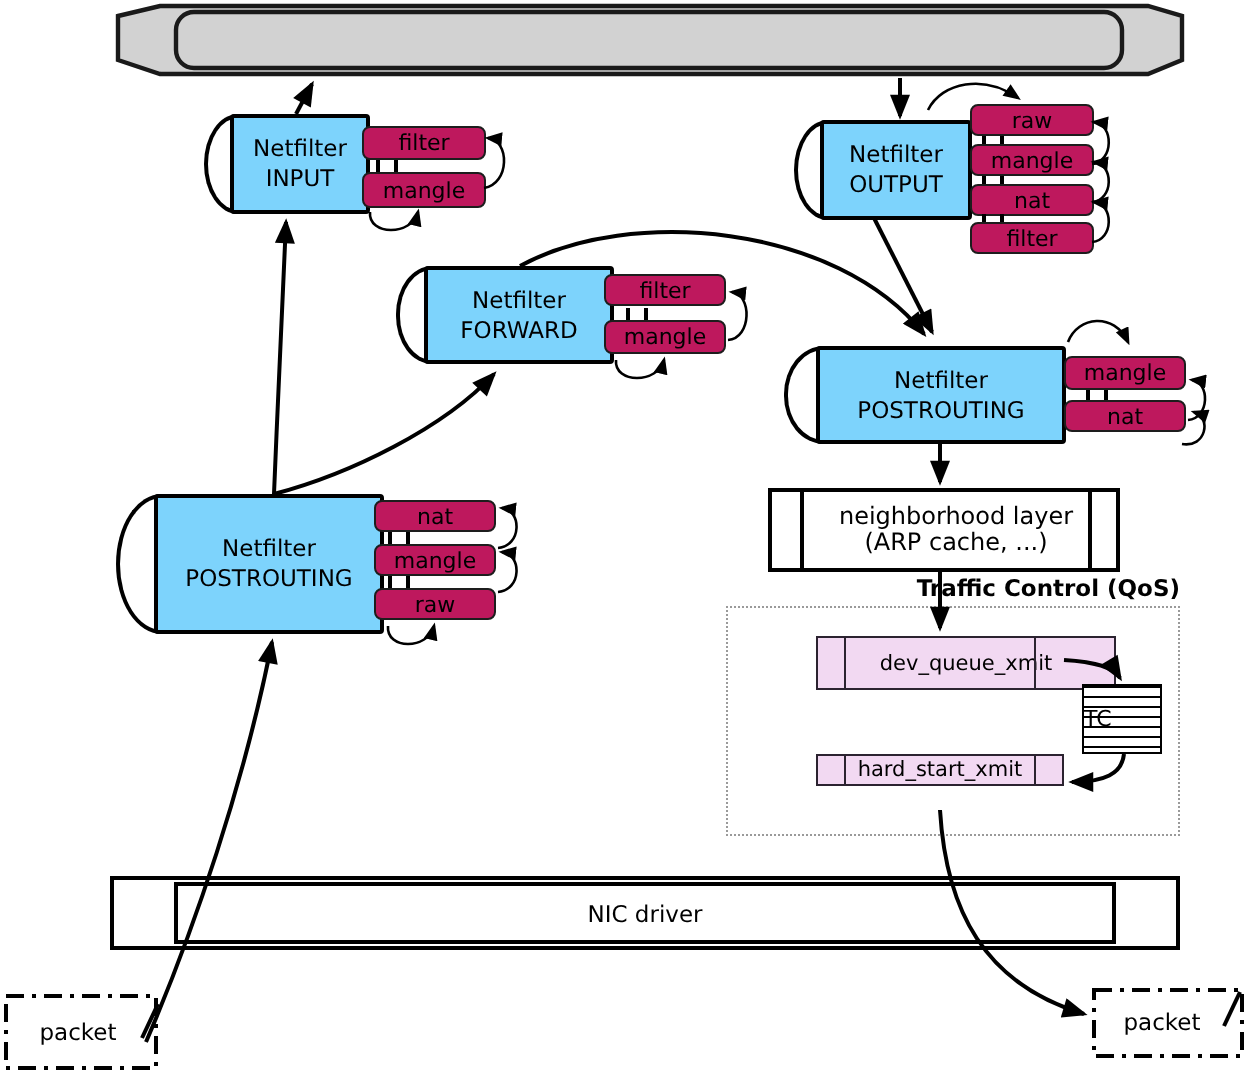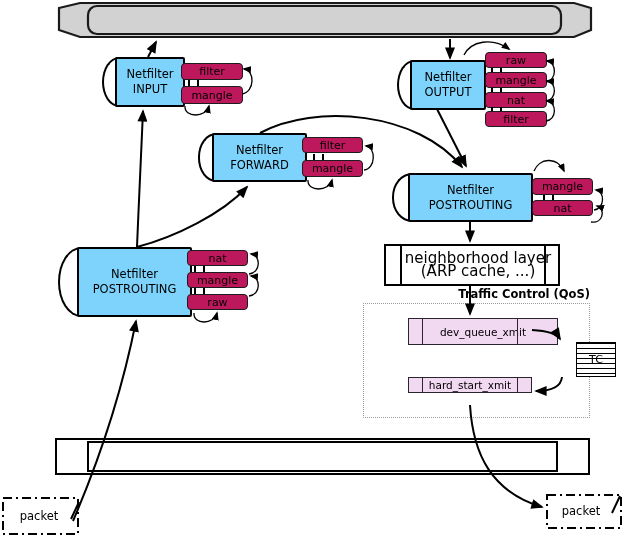--- a/index.html
+++ b/index.html
@@ -16,21 +16,21 @@
        display:flex;align-items:center;justify-content:center;font-size:11px;}
   
   .proc{background:#f2d9f2;border:1.6px solid #2b2330;z-index:3;
         display:flex;align-items:center;justify-content:center;font-size:10.5px;}
   .proc .vline{position:absolute;top:0;bottom:0;width:0;border-left:1.4px solid #2b2330;}
   
   .rectbox{background:#fff;border:2px solid #000;z-index:3;}
   .lbl{display:flex;align-items:center;justify-content:center;text-align:center;z-index:5;}
   #tc-box{background:#fff;border:1.6px solid #000;z-index:3;
           background-image:repeating-linear-gradient(to bottom,#000 0 1px,transparent 1px 5px);
-          display:flex;align-items:center;justify-content:center;font-size:11px;margin-left:35px;}
+          display:flex;align-items:center;font-size:11px;}
   #qos-frame{border:1.4px dotted #9a9a9a;background:transparent;z-index:1;}
   #qos-label{font-weight:bold;font-size:11.5px;text-align:right;display:block;z-index:5;}
   #overlay{position:absolute;left:0;top:0;z-index:10;pointer-events:none;}
   .twoline div{white-space:nowrap;}
 </style>
 </head>
 <body>
 
 <div id="stage">
 
@@ -78,21 +78,21 @@
   <div class="abs tag" style="left:532px;top:200px;width:61px;height:16px;">nat</div>
 
   <div class="abs tag" style="left:187px;top:250px;width:61px;height:16px;">nat</div>
   <div class="abs tag" style="left:187px;top:272px;width:61px;height:16px;">mangle</div>
   <div class="abs tag" style="left:187px;top:294px;width:61px;height:16px;">raw</div>
 
   <div class="abs rectbox" style="left:384px;top:244px;width:176px;height:42px;">
     <div class="abs" style="left:14px;top:-2px;height:42px;border-left:2px solid #000;"></div>
     <div class="abs" style="left:158px;top:-2px;height:42px;border-left:2px solid #000;"></div>
   </div>
-  <div class="abs lbl twoline" style="left:400px;top:246px;width:156px;height:38px;font-size:15px;line-height:13px;flex-direction:column;">
+  <div class="abs lbl twoline" style="left:400px;top:246px;width:156px;height:38px;font-size:12px;line-height:13px;flex-direction:column;">
     <div>neighborhood layer</div>
     <div>(ARP cache, ...)</div>
   </div>
 
   <div class="abs" id="qos-label" style="left:420px;top:287px;width:170px;">Traffic Control (QoS)</div>
   <div class="abs" id="qos-frame" style="left:363px;top:303px;width:227px;height:115px;"></div>
 
   <div class="abs proc" style="left:408px;top:318px;width:150px;height:27px;">
     <div class="vline" style="left:13px;"></div>
     <div class="vline" style="left:108px;"></div>
@@ -104,20 +104,21 @@
   </div>
 
   <div class="abs proc" style="left:408px;top:377px;width:124px;height:16px;align-items:center;">
     <div class="vline" style="left:13px;"></div>
     <div class="vline" style="left:108px;"></div>
     <span>hard_start_xmit</span>
   </div>
 
   <div class="abs rectbox" style="left:55px;top:438px;width:535px;height:37px;"></div>
   <div class="abs rectbox" style="left:87px;top:441px;width:471px;height:31px;z-index:4;background:#fff;"></div>
+  <div class="abs lbl" style="left:87px;top:441px;width:471px;height:31px;font-size:11.5px;z-index:5;">NIC driver</div>
 
   <div class="abs lbl" style="left:6px;top:500px;width:66px;height:32px;font-size:11.5px;">packet</div>
   <div class="abs lbl" style="left:550px;top:496px;width:62px;height:30px;font-size:11.5px;">packet</div>
 
   <svg id="overlay" width="626" height="539" viewBox="0 0 626 539">
     <defs>
       <marker id="ah" viewBox="0 0 10 8" markerWidth="13" markerHeight="10" refX="8.5" refY="4" orient="auto" markerUnits="userSpaceOnUse">
         <path d="M0,0 L10,4 L0,8 z" fill="#000"></path>
       </marker>
       <marker id="ahs" viewBox="0 0 10 8" markerWidth="9" markerHeight="7" refX="8" refY="4" orient="auto" markerUnits="userSpaceOnUse">

